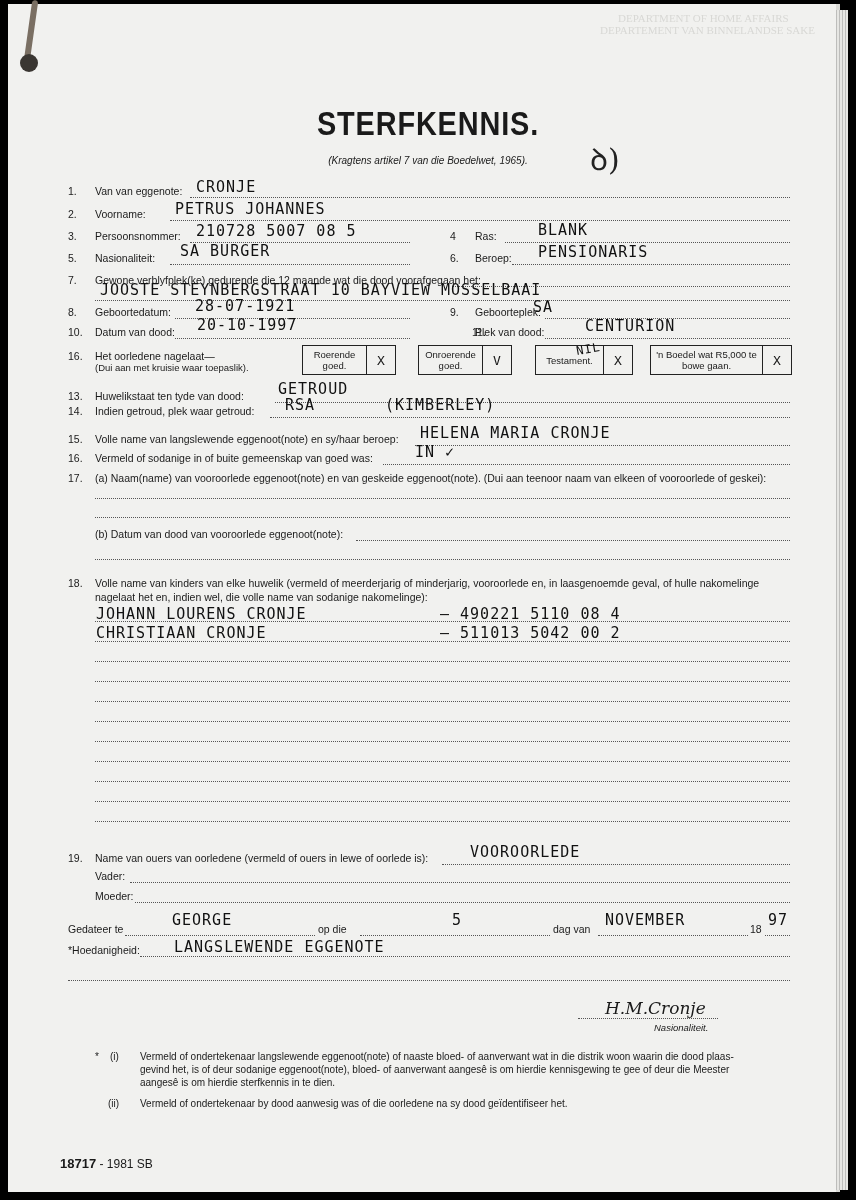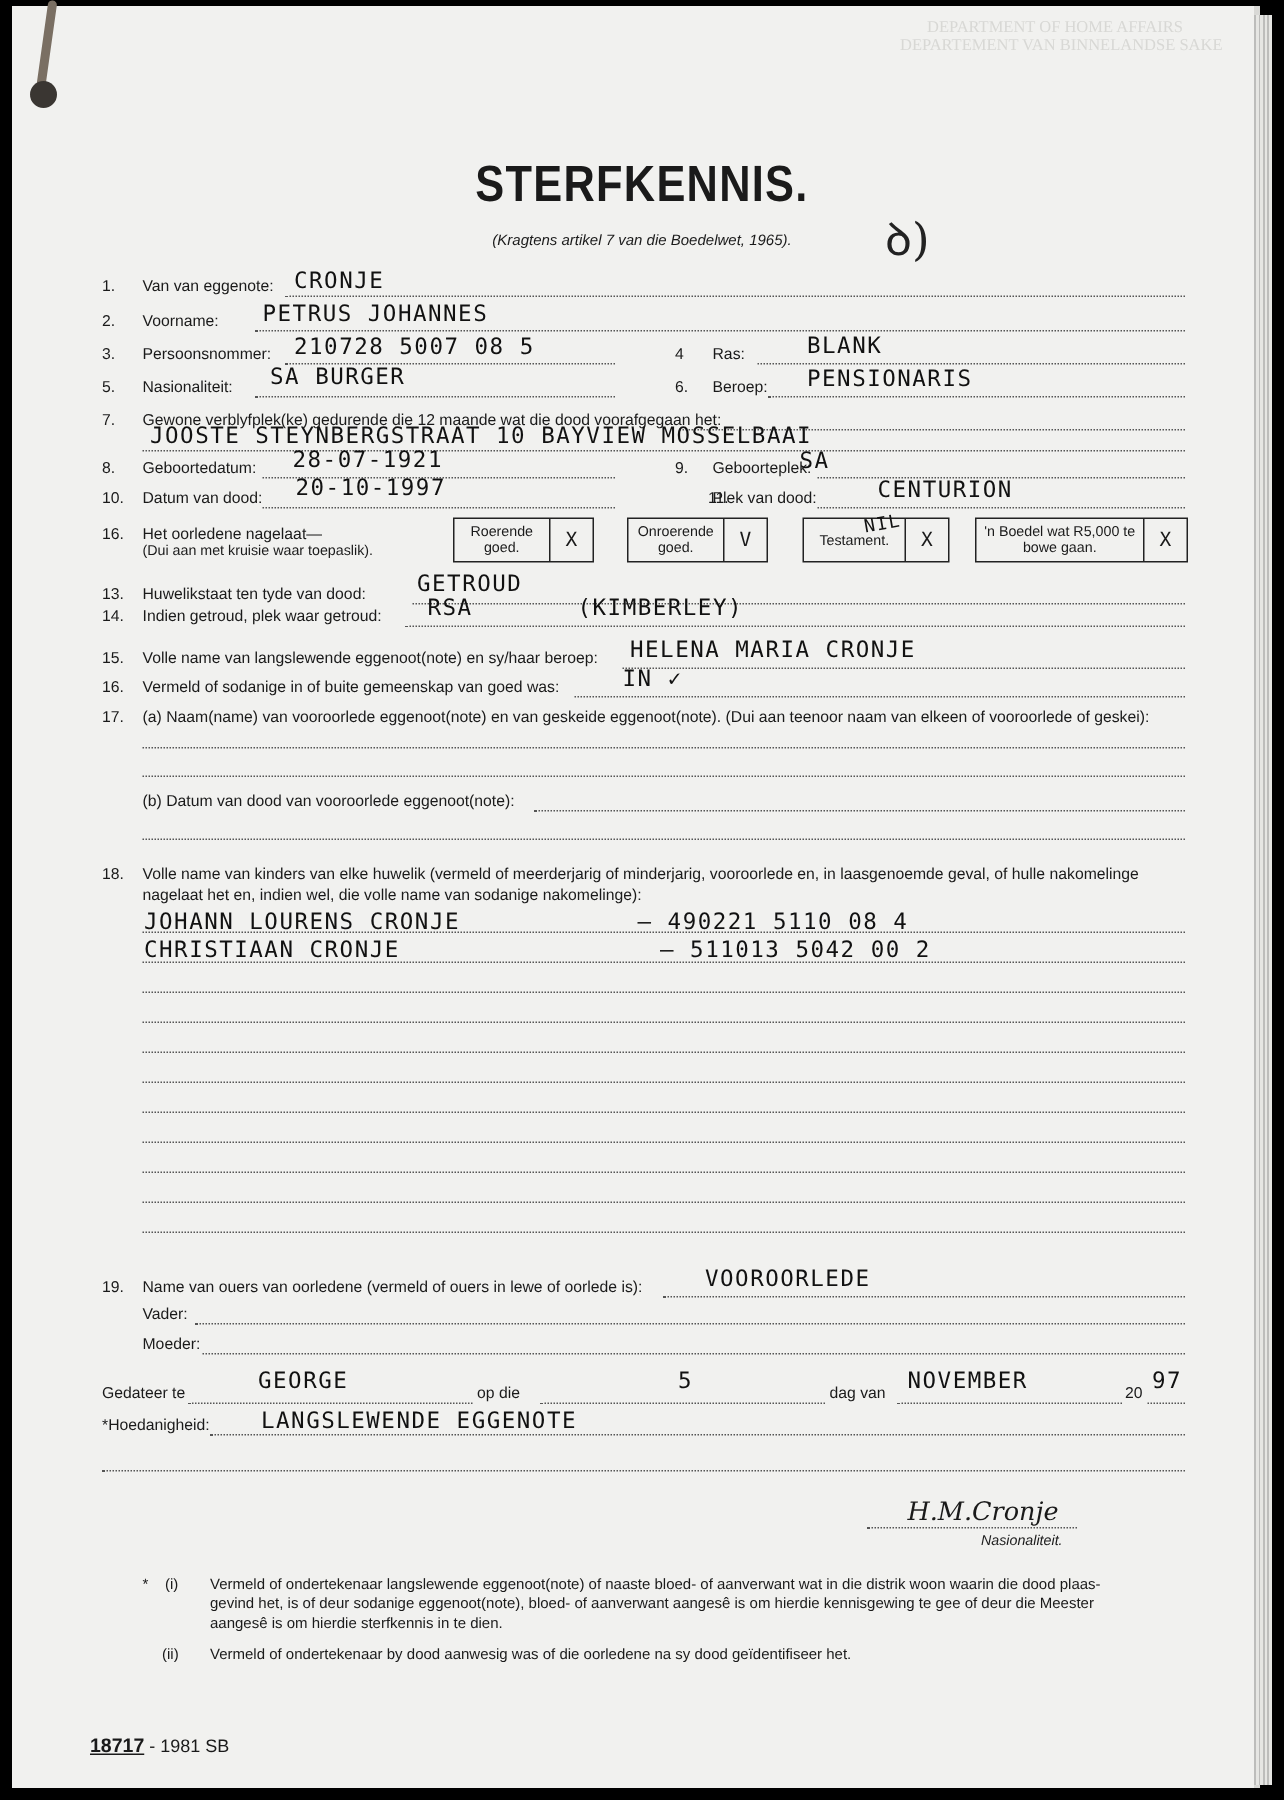--- a/index.html
+++ b/index.html
@@ -44,21 +44,21 @@
     .dots { position: absolute; border-bottom: 1px dotted #555; height: 0; }
     .box {
       position: absolute; border: 1.5px solid #222; height: 28px;
       display: flex; align-items: center; font-size: 9.5px;
     }
     .box .bl { flex: 1; text-align: center; line-height: 11px; padding: 0 2px; }
     .box .bx { width: 28px; height: 100%; border-left: 1.5px solid #222; display: flex; align-items: center; justify-content: center; font-family: "DejaVu Sans Mono", monospace; font-size: 13px; }
     .sig { position: absolute; font-family: "DejaVu Serif", serif; font-style: italic; font-size: 17px; }
     .footnote { position: absolute; font-size: 10px; line-height: 13px; }
     .formno { position: absolute; left: 60px; top: 1156px; font-size: 12px; }
-    .formno b { font-size: 13px; text-decoration: underline; }
+    .formno b { font-size: 13px; }
   </style>
 </head>
 <body>
 
 <div class="page"></div>
 <div class="page-edge"></div>
 <div class="string"></div>
 <div class="hole"></div>
 
 <div class="faint" style="left:618px;top:12px;">DEPARTMENT OF HOME AFFAIRS</div>
@@ -168,21 +168,21 @@
 <div class="dots" style="left:95px;top:517px;width:695px"></div>
 <div class="lbl" style="left:95px;top:528px">(b) Datum van dood van vooroorlede eggenoot(note):</div>
 <div class="dots" style="left:356px;top:540px;width:434px"></div>
 <div class="dots" style="left:95px;top:559px;width:695px"></div>
 
 <div class="num" style="top:577px">18.</div>
 <div class="lbl" style="left:95px;top:577px">Volle name van kinders van elke huwelik (vermeld of meerderjarig of minderjarig, vooroorlede en, in laasgenoemde geval, of hulle nakomelinge</div>
 <div class="lbl" style="left:95px;top:591px">nagelaat het en, indien wel, die volle name van sodanige nakomelinge):</div>
 <div class="dots" style="left:95px;top:621px;width:695px"></div>
 <div class="hw" style="left:96px;top:605px">Johann Lourens Cronje</div>
-<div class="hw" style="left:425px;top:605px">— 490221 5110 08 4</div>
+<div class="hw" style="left:440px;top:605px">— 490221 5110 08 4</div>
 <div class="dots" style="left:95px;top:641px;width:695px"></div>
 <div class="hw" style="left:96px;top:624px">Christiaan Cronje</div>
 <div class="hw" style="left:440px;top:624px">— 511013 5042 00 2</div>
 <div class="dots" style="left:95px;top:661px;width:695px"></div>
 <div class="dots" style="left:95px;top:681px;width:695px"></div>
 <div class="dots" style="left:95px;top:701px;width:695px"></div>
 <div class="dots" style="left:95px;top:721px;width:695px"></div>
 <div class="dots" style="left:95px;top:741px;width:695px"></div>
 <div class="dots" style="left:95px;top:761px;width:695px"></div>
 <div class="dots" style="left:95px;top:781px;width:695px"></div>
@@ -200,21 +200,21 @@
 
 <div class="lbl" style="left:68px;top:923px">Gedateer te</div>
 <div class="dots" style="left:125px;top:935px;width:190px"></div>
 <div class="hw" style="left:172px;top:911px">George</div>
 <div class="lbl" style="left:318px;top:923px">op die</div>
 <div class="dots" style="left:360px;top:935px;width:190px"></div>
 <div class="hw" style="left:452px;top:911px">5</div>
 <div class="lbl" style="left:553px;top:923px">dag van</div>
 <div class="dots" style="left:598px;top:935px;width:150px"></div>
 <div class="hw" style="left:605px;top:911px">November</div>
-<div class="lbl" style="left:750px;top:923px">20</div>
+<div class="lbl" style="left:750px;top:923px">18</div>
 <div class="dots" style="left:765px;top:935px;width:25px"></div>
 <div class="hw" style="left:768px;top:911px">97</div>
 
 <div class="lbl" style="left:68px;top:944px">*Hoedanigheid:</div>
 <div class="dots" style="left:140px;top:956px;width:650px"></div>
 <div class="hw" style="left:174px;top:938px">Langslewende eggenote</div>
 <div class="dots" style="left:68px;top:980px;width:722px"></div>
 
 <div class="sig" style="left:605px;top:998px">H.M.Cronje</div>
 <div class="dots" style="left:578px;top:1018px;width:140px"></div>

